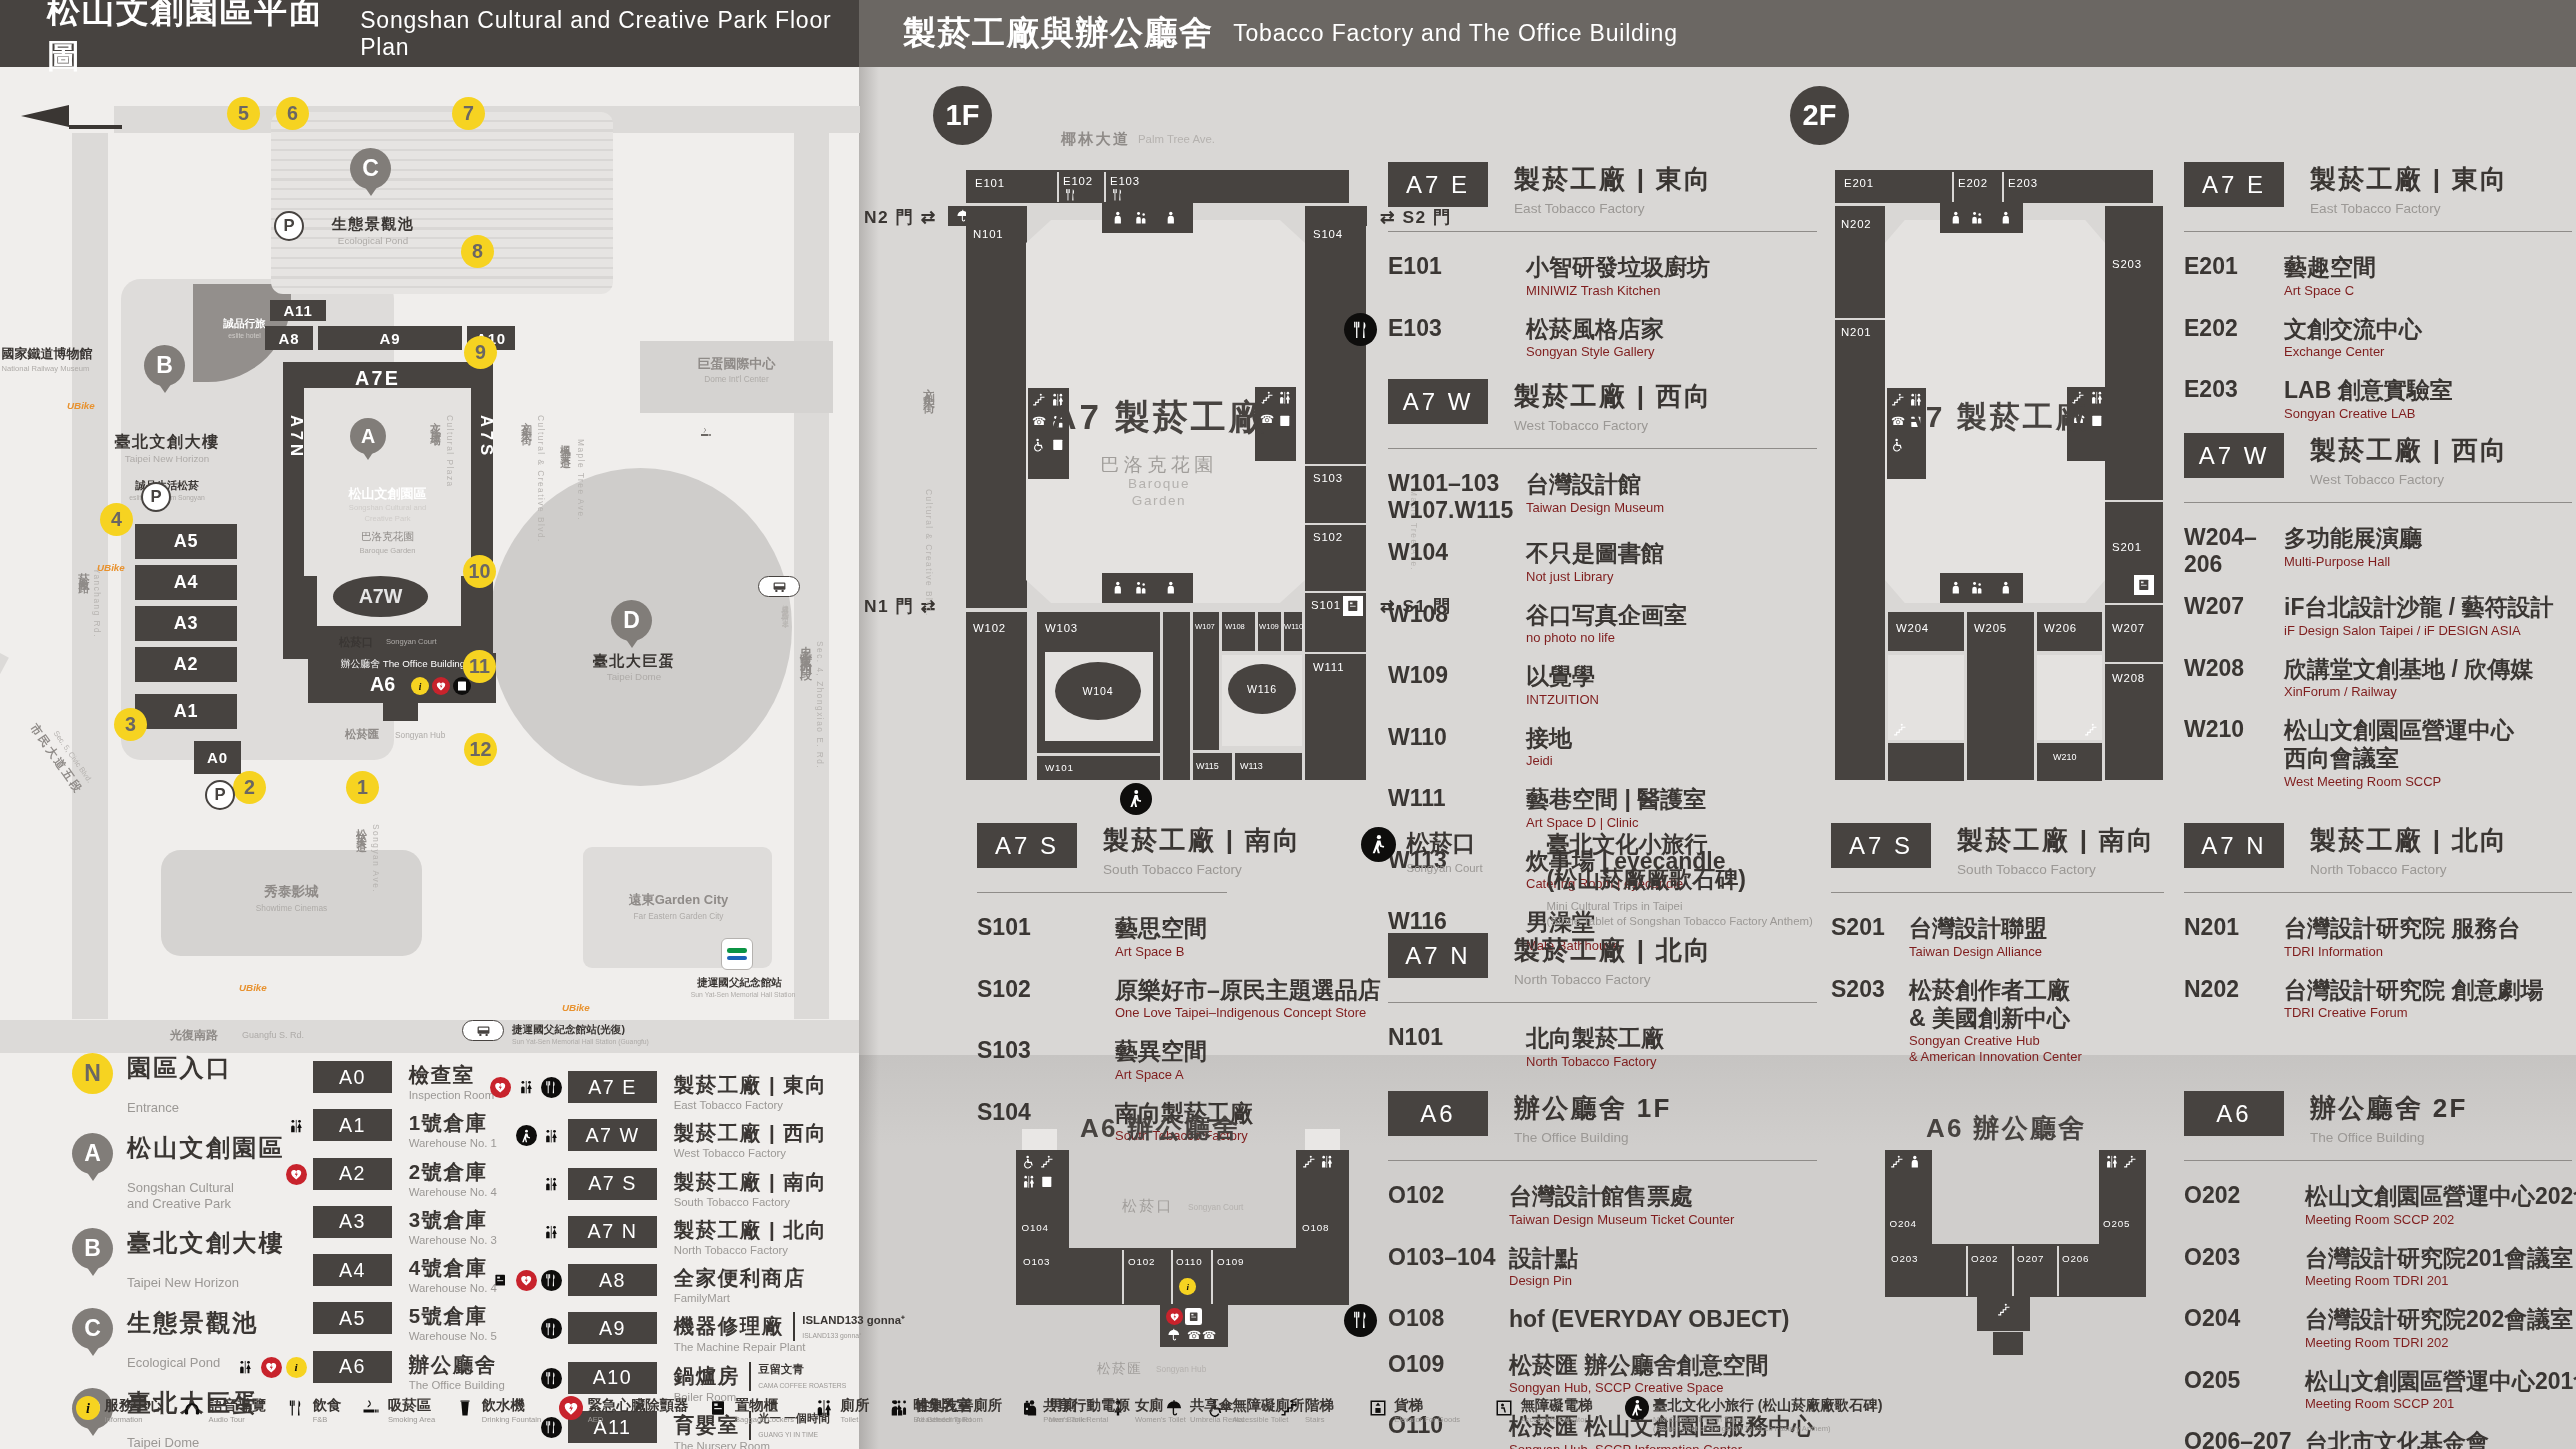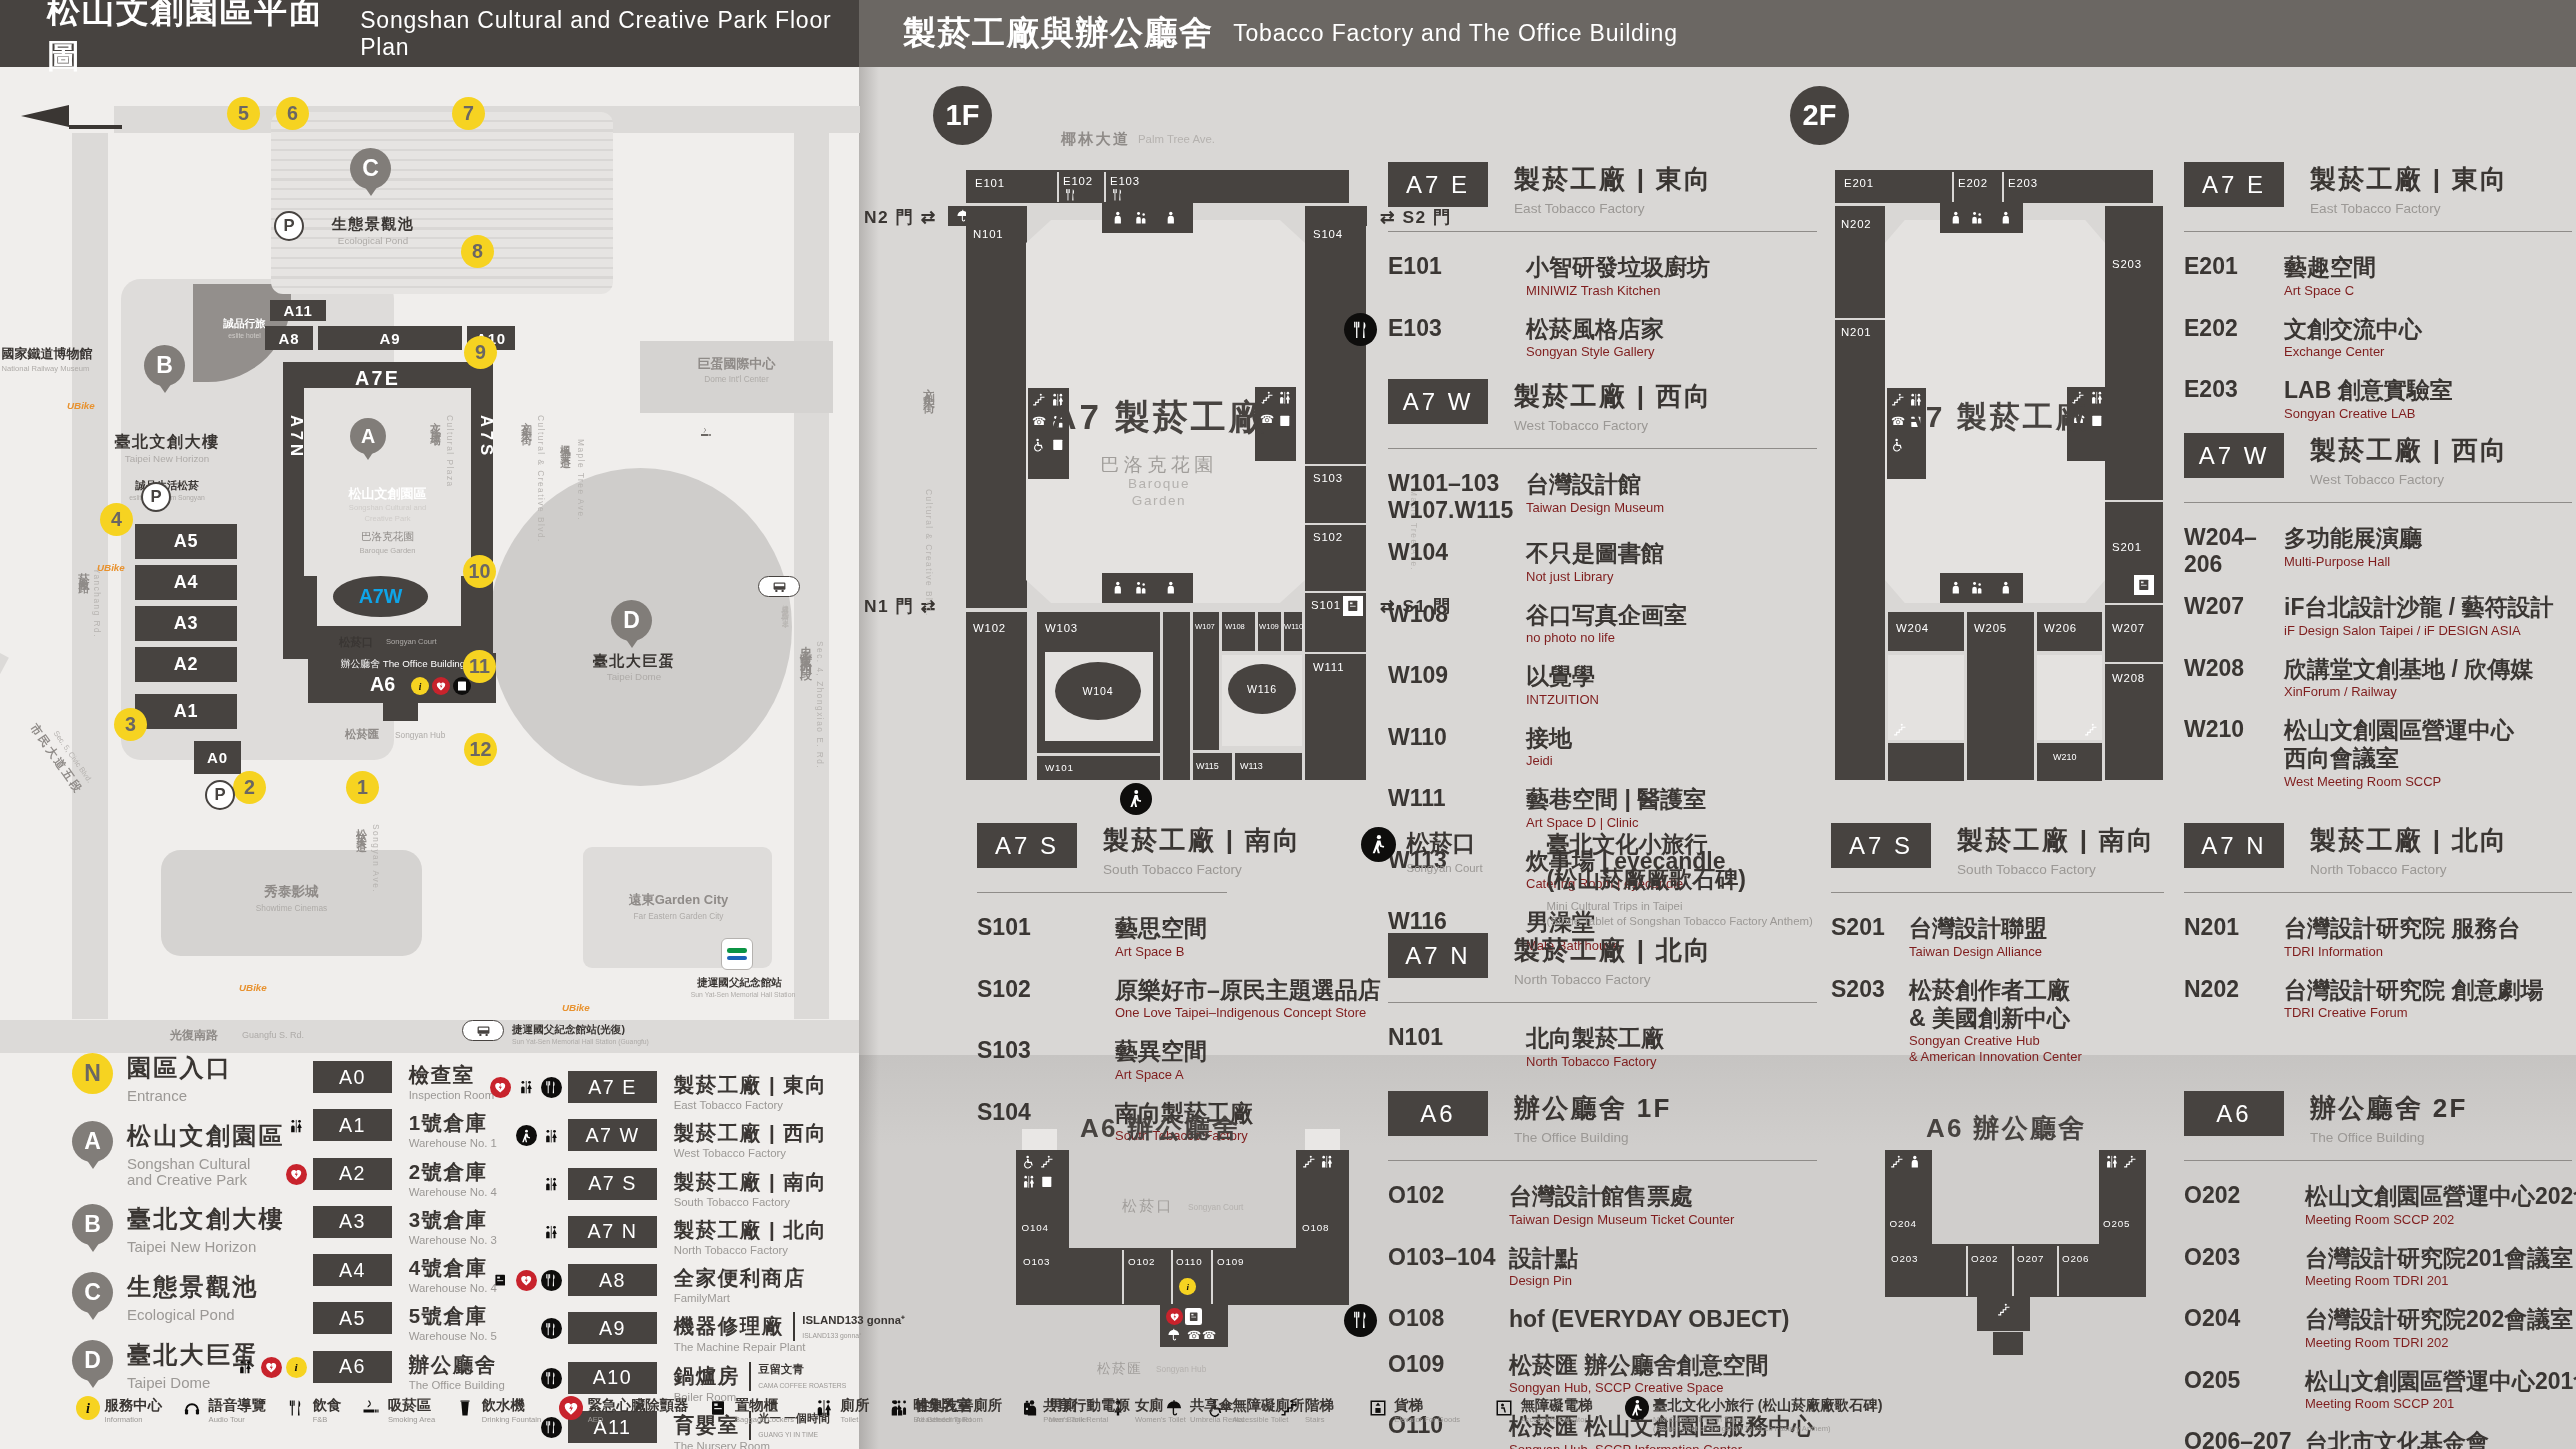--- a/index.html
+++ b/index.html
@@ -24,21 +24,21 @@
   .pm{position:absolute;}
   .road{background:#dcdad8;}
   .zone{background:#dedcda;}
   .zone2{background:#938f8c;}
   .pond{background:repeating-linear-gradient(180deg,#e6e4e2 0 7.6px,#d9d7d5 7.6px 9.8px);border-radius:12px;}
   .dome{background:#cfcdcb;border-radius:50%;}
   .blg,.blg0{background:#474340;color:#fff;display:flex;align-items:center;justify-content:center;font-weight:bold;font-size:18px;letter-spacing:0.8px;}
   .blg0{justify-content:flex-start;}
   .court{background:#e4e2e0;}
   .lt3{background:#e4e2e0;}
-  .ov2{background:#474340;border-radius:50%;color:#0ea5e9;display:flex;align-items:center;justify-content:center;font-weight:bold;}
+  .ov2{background:#474340;border-radius:50%;color:#e5e5e5;display:flex;align-items:center;justify-content:center;font-weight:bold;}
   .tx-d{color:#3a3633;font-weight:bold;}
   .tx-g{color:#8f8b88;}
   .tx-g2{color:#aeaba8;}
   .tx-w{color:#fff;}
   .tx-w2{color:#cfccc9;}
   .tx-wb{color:#fff;font-weight:bold;}
   .sg-zh2{color:#8f8b88;font-weight:bold;letter-spacing:2.3px;}
   .sg-en2{color:#b5b2af;}
   .vzh{writing-mode:vertical-rl;color:#8f8b88;letter-spacing:4.5px;font-weight:bold;}
   .ven{writing-mode:vertical-rl;color:#b7b4b1;font-size:8.3px;letter-spacing:1.5px;}
@@ -123,21 +123,21 @@
   .court-sec .zh{font-size:23px;font-weight:bold;color:#3a3633;line-height:33px;white-space:nowrap;}
   .court-sec .en{font-size:11.4px;color:#9b9895;margin-top:1.5px;white-space:nowrap;}
   .court-sec .c2 .zh{line-height:35px;}
   .court-sec .c2 .en{line-height:14.4px;}
 
   
   .lgp-row{display:flex;margin-bottom:16.7px;}
   .lgp-ic{width:55px;flex:none;position:relative;}
   .ycirc{width:41px;height:41px;border-radius:50%;background:#f6d321;color:#6b6763;font-weight:bold;font-size:23px;display:flex;align-items:center;justify-content:center;}
   .lgp-zh{font-size:24px;font-weight:bold;color:#3a3633;letter-spacing:2.3px;line-height:30px;}
-  .lgp-en{font-size:15px;color:#9b9895;white-space:pre-line;line-height:16px;margin-top:5px;}
+  .lgp-en{font-size:13px;color:#9b9895;white-space:pre-line;line-height:16px;margin-top:17px;}
   .lga-row,.lgb-row{display:flex;align-items:flex-start;margin-bottom:8.3px;}
   .licons{display:flex;justify-content:flex-end;gap:4.5px;flex:none;padding-top:6px;}
   .lga-row .licons{width:91px;}
   .lgb-row .licons{width:95px;}
   .lbadge{width:79px;height:32px;background:#474340;color:#fff;font-size:19.7px;display:flex;align-items:center;justify-content:center;letter-spacing:1.5px;flex:none;margin-left:6px;}
   .lgb-row .lbadge{width:89px;}
   .ltxt{margin-left:16.7px;}
   .lzh{font-size:20.5px;font-weight:bold;color:#3a3633;letter-spacing:1.5px;white-space:nowrap;display:inline-block;vertical-align:top;}
   .len{font-size:11.4px;color:#9b9895;white-space:nowrap;}
   .lic{width:21px;height:21px;border-radius:50%;display:flex;align-items:center;justify-content:center;}

